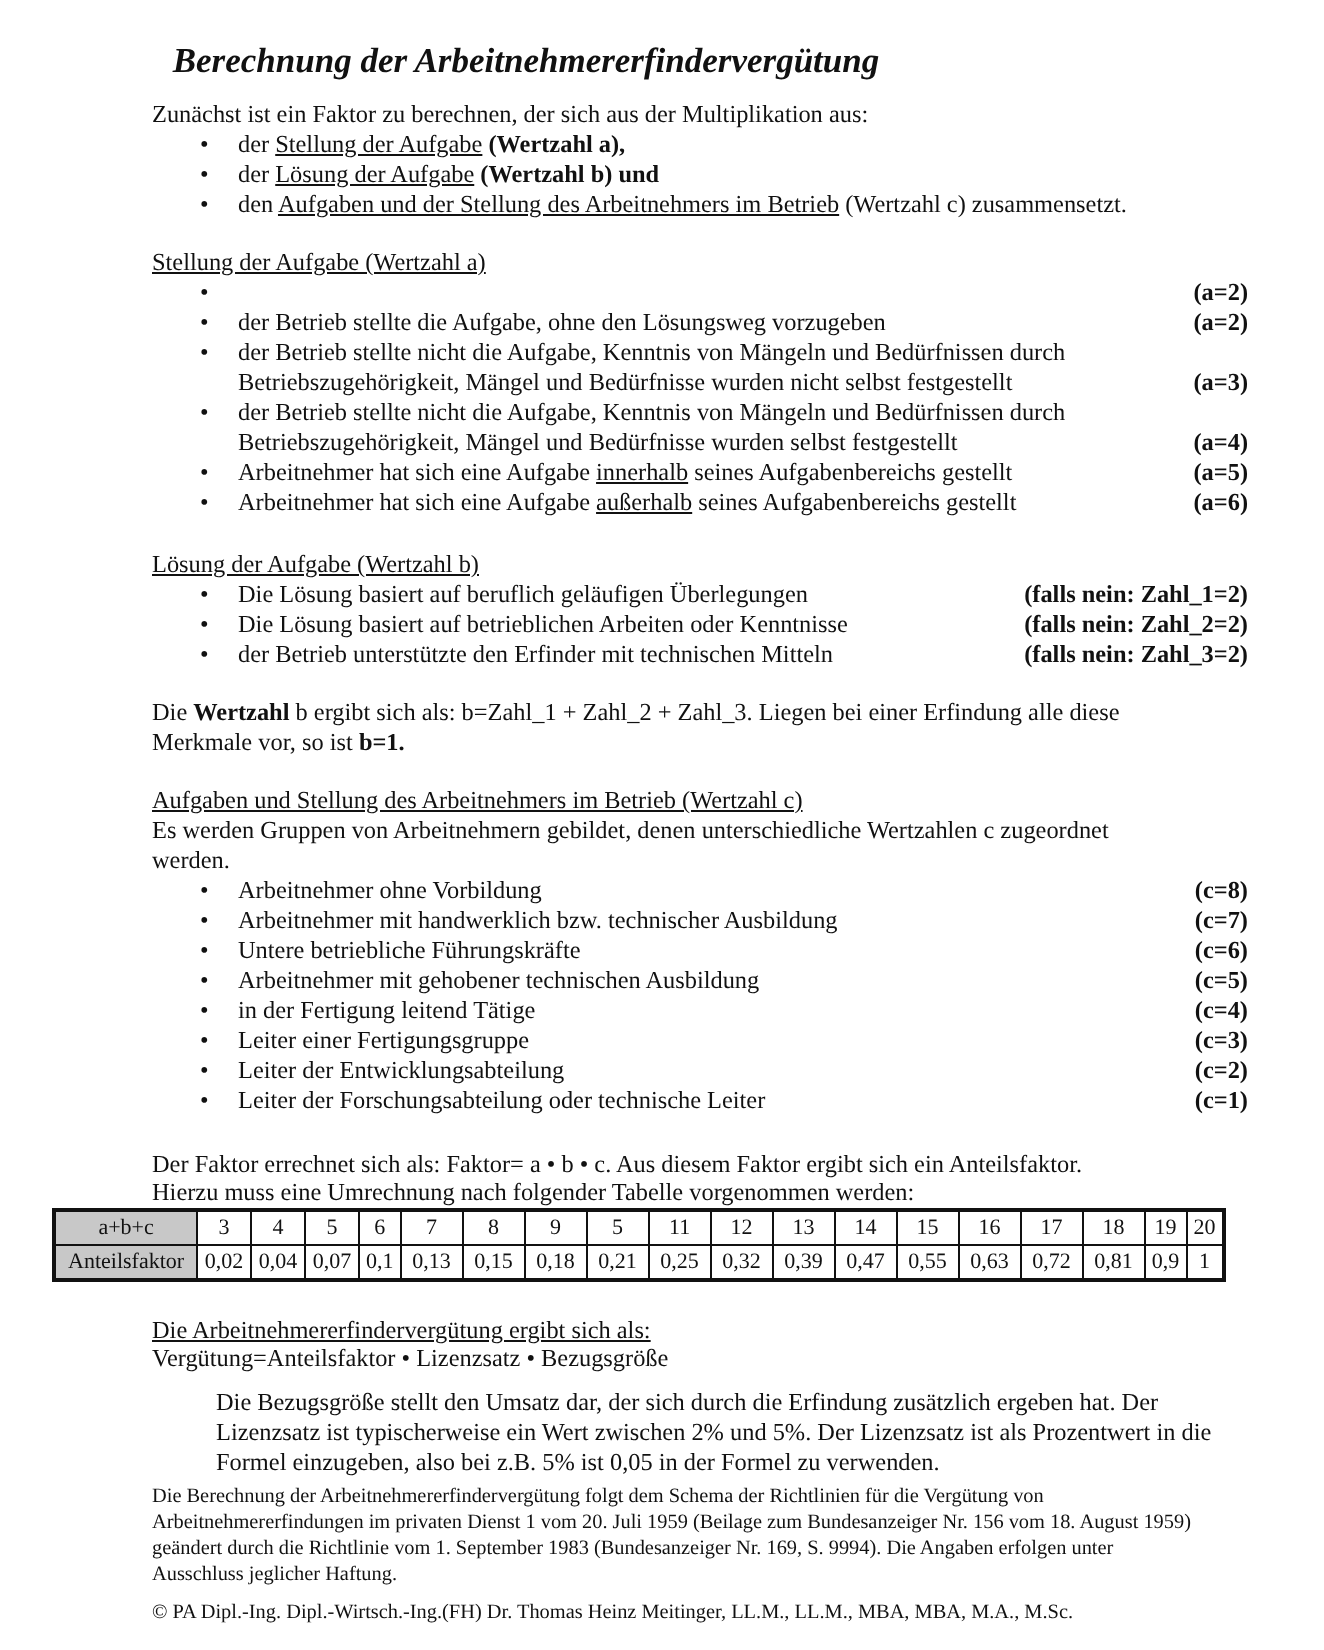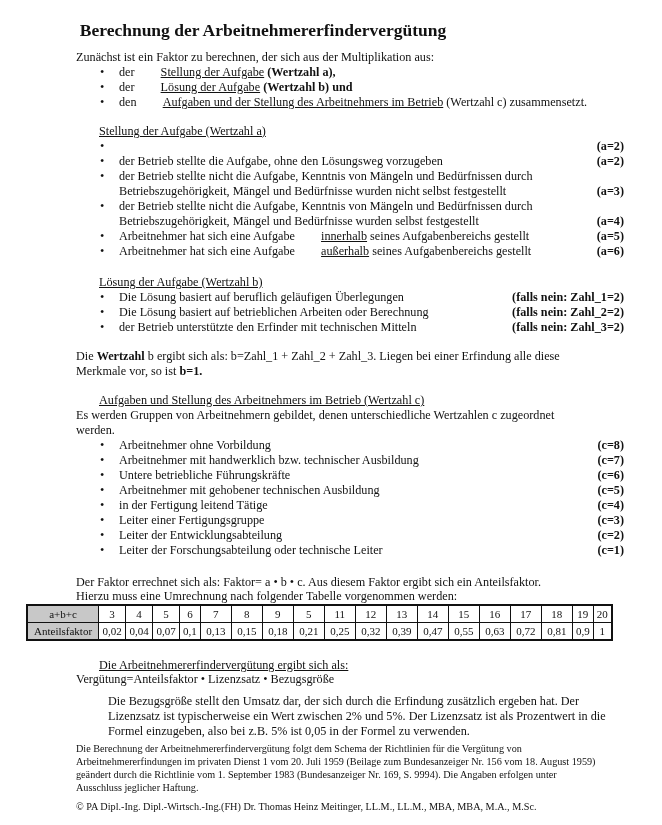--- a/index.html
+++ b/index.html
@@ -1,21 +1,21 @@
 <!DOCTYPE html>
 <html><head>
 <meta charset="utf-8">
 <style>
   html, body { margin:0; padding:0; background:#ffffff; }
   body { width:662px; height:825px; position:relative; overflow:hidden;
          font-family:"Liberation Serif", serif; color:#111; font-size:12.2px; line-height:15px; }
   .abs { position:absolute; }
-  .title { left:0; width:526px; top:20px; text-align:center; font-weight:bold; font-size:17.5px; line-height:20px; }
+  .title { left:0; width:526px; top:20px; text-align:center; font-weight:bold; font-size:17.5px; line-height:20px;font-style:italic; }
   .p { left:76px; width:540px; }
-  .u { text-decoration:underline;margin-left:23px; }
+  .u { text-decoration:underline; }
   .b { font-weight:bold; }
   ul.bl { list-style:none; margin:0; padding:0; position:absolute; left:76px; width:548px; }
   ul.bl li { position:relative; padding-left:43px; min-height:15px; }
   ul.bl li .dot { position:absolute; left:24px; top:0; }
   ul.bl li .val { position:absolute; right:0; bottom:0; font-weight:bold; }
   .small { font-size:10.2px; line-height:13px; }
   table.ft { position:absolute; left:26px; top:604px; border-collapse:collapse;
              font-family:"Liberation Sans", sans-serif; font-size:11px; border:2px solid #111; }
   table.ft td { border:1px solid #111; padding:0 3px; height:16px; text-align:center; white-space:nowrap;font-family:Liberation Serif, serif; }
   table.ft td.hd { background:#c8c8c8; padding:0 6px; }
@@ -38,21 +38,21 @@
   <li><span class="dot">•</span><span>der Betrieb stellte die Aufgabe, ohne den Lösungsweg vorzugeben</span><span class="val">(a=2)</span></li>
   <li style="padding-right:70px;"><span class="dot">•</span><span>der Betrieb stellte nicht die Aufgabe, Kenntnis von Mängeln und Bedürfnissen durch Betriebszugehörigkeit, Mängel und Bedürfnisse wurden nicht selbst festgestellt</span><span class="val">(a=3)</span></li>
   <li style="padding-right:70px;"><span class="dot">•</span><span>der Betrieb stellte nicht die Aufgabe, Kenntnis von Mängeln und Bedürfnissen durch Betriebszugehörigkeit, Mängel und Bedürfnisse wurden selbst festgestellt</span><span class="val">(a=4)</span></li>
   <li><span class="dot">•</span><span>Arbeitnehmer hat sich eine Aufgabe </span><span class="u">innerhalb</span><span> seines Aufgabenbereichs gestellt</span><span class="val">(a=5)</span></li>
   <li><span class="dot">•</span><span>Arbeitnehmer hat sich eine Aufgabe </span><span class="u">außerhalb</span><span> seines Aufgabenbereichs gestellt</span><span class="val">(a=6)</span></li>
 </ul>
 
 <div class="abs p u" style="top:275px;">Lösung der Aufgabe (Wertzahl b)</div>
 <ul class="bl" style="top:290px;">
   <li><span class="dot">•</span><span>Die Lösung basiert auf beruflich geläufigen Überlegungen</span><span class="val">(falls nein: Zahl_1=2)</span></li>
-  <li><span class="dot">•</span><span>Die Lösung basiert auf betrieblichen Arbeiten oder Berechnung</span><span class="val">(falls nein: Zahl_2=2)</span></li>
+  <li><span class="dot">•</span><span>Die Lösung basiert auf betrieblichen Arbeiten oder Kenntnisse</span><span class="val">(falls nein: Zahl_2=2)</span></li>
   <li><span class="dot">•</span><span>der Betrieb unterstützte den Erfinder mit technischen Mitteln</span><span class="val">(falls nein: Zahl_3=2)</span></li>
 </ul>
 <div class="abs p" style="top:349px; width:500px;"><span>Die </span><span class="b">Wertzahl</span><span> b ergibt sich als: b=Zahl_1 + Zahl_2 + Zahl_3. Liegen bei einer Erfindung alle diese Merkmale vor, so ist </span><span class="b">b=1.</span></div>
 
 <div class="abs p u" style="top:393px;">Aufgaben und Stellung des Arbeitnehmers im Betrieb (Wertzahl c)</div>
 <div class="abs p" style="top:408px; width:500px;">Es werden Gruppen von Arbeitnehmern gebildet, denen unterschiedliche Wertzahlen c zugeordnet werden.</div>
 <ul class="bl" style="top:438px;">
   <li><span class="dot">•</span><span>Arbeitnehmer ohne Vorbildung</span><span class="val">(c=8)</span></li>
   <li><span class="dot">•</span><span>Arbeitnehmer mit handwerklich bzw. technischer Ausbildung</span><span class="val">(c=7)</span></li>
   <li><span class="dot">•</span><span>Untere betriebliche Führungskräfte</span><span class="val">(c=6)</span></li>

